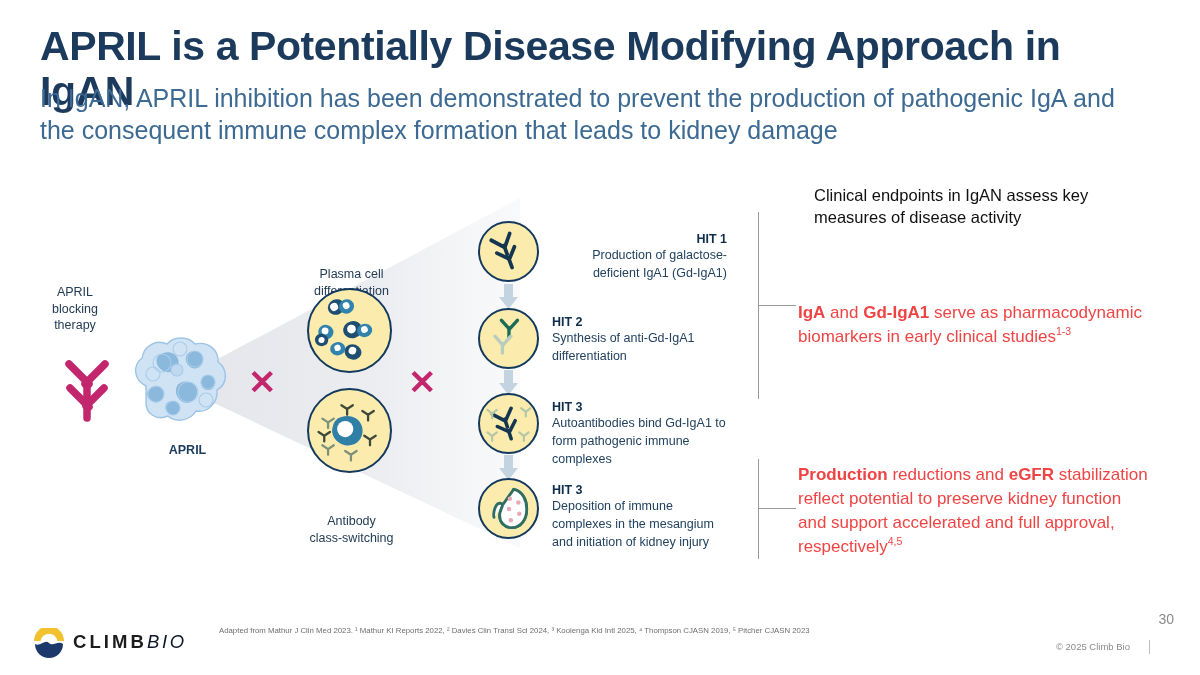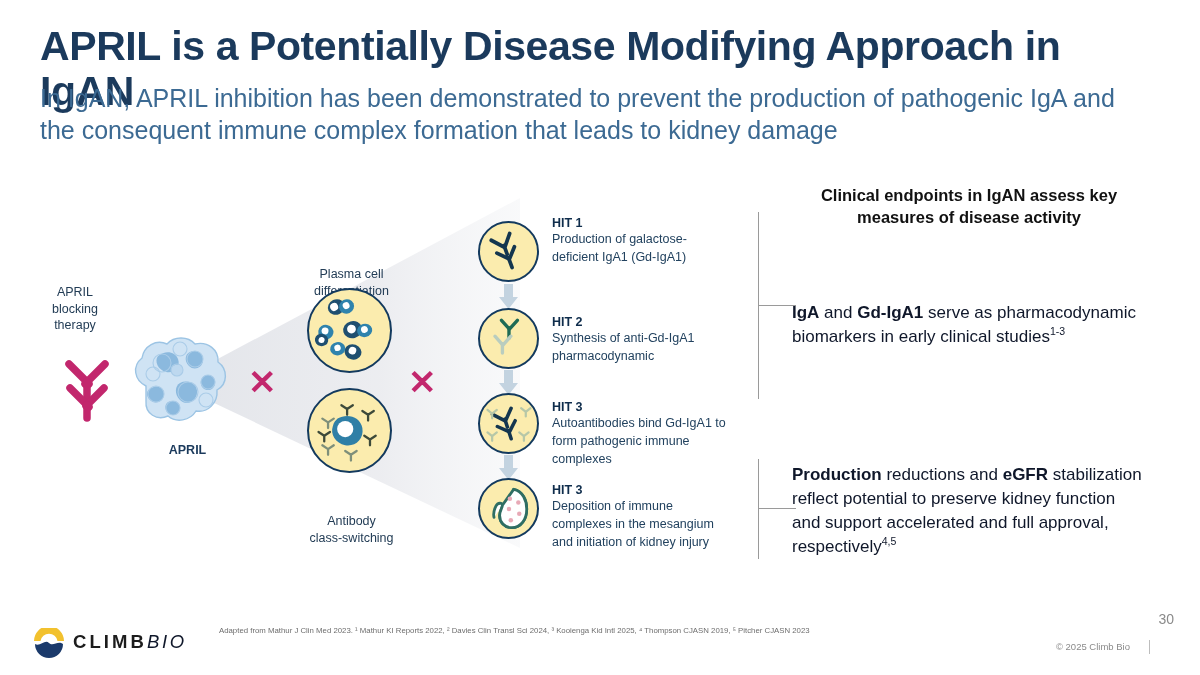--- a/index.html
+++ b/index.html
@@ -69,42 +69,42 @@
   .hc4 { left: 478px; top: 298px; }
 
   .hit-arrow { position: absolute; left: 498px; width: 21px; height: 26px; }
   .ha1 { top: 104px; }
   .ha2 { top: 190px; }
   .ha3 { top: 275px; }
 
   .hit-text { position: absolute; left: 552px; width: 175px; color: #1f3b57; }
   .hit-title { font-size: 12.5px; font-weight: 700; color: #0f2d4c; margin-bottom: 1px; }
   .hit-body  { font-size: 12.5px; line-height: 1.42; color: #22425f; }
-  .ht1 { top: 36px; }
+  .ht1 { top: 52px; text-align: right; }
   .ht2 { top: 135px; }
   .ht3 { top: 220px; }
   .ht4 { top: 303px; }
 
   
   .rpanel { position: absolute; left: 756px; top: 185px; width: 400px; height: 395px; }
   .bracket { position: absolute; width: 40px; }
   .bracket .vline { position:absolute; left: 0; top: 0; width: 1.4px; height: 100%; background: #9a9a9a; }
   .bracket .hline { position:absolute; left: 0; width: 38px; height: 1.4px; background: #9a9a9a; }
   .br1 { left: 2px; top: 27px; height: 187px; }
   .br1 .hline { top: 93px; }
   .br2 { left: 2px; top: 274px; height: 100px; }
   .br2 .hline { top: 49px; }
 
   .panel-heading {
-    position: absolute; left: 48px; top: 0px; width: 330px;
-    text-align: center; font-size: 16.5px; font-weight: 700;
+    position: absolute; left: 58px; top: 0px; width: 330px;
+    font-size: 16.5px; font-weight: 400;
     color: #111111; line-height: 1.33;
   }
-  .panel-block { position: absolute; left: 36px; width: 352px;
-                 font-size: 17px; line-height: 1.41; color: #0f172a; }
+  .panel-block { position: absolute; left: 42px; width: 352px;
+                 font-size: 17px; line-height: 1.41; color: #ef4444; }
   .pb1 { top: 116px; }
   .pb2 { top: 278px; }
   .panel-block b { font-weight: 700; }
   sup { font-size: 0.62em; vertical-align: super; line-height: 0; }
 
   
   .footnotes { position: absolute; left: 219px; top: 624px; width: 720px;
                font-size: 7.8px; line-height: 1.75; color: #6d6d6d; }
   .logo { position: absolute; left: 33px; top: 626px; width: 165px; height: 34px; }
   .logo-mark { position: absolute; left:0; top: 2px; width: 32px; height: 30px; }
@@ -273,21 +273,21 @@
         </g>
         <g stroke="#b9cdbf" stroke-width="3.6" stroke-linecap="round" fill="none" transform="translate(-4,14)">
           <line x1="20" y1="14" x2="28" y2="23"></line>
           <line x1="37" y1="14" x2="29" y2="23"></line>
           <line x1="28" y1="22" x2="28" y2="32"></line>
         </g>
       </svg>
     </div>
     <div class="hit-text ht2">
       <div class="hit-title">HIT 2</div>
-      <div class="hit-body">Synthesis of anti-Gd-IgA1 pharmacodynamic</div>
+      <div class="hit-body">Synthesis of anti-Gd-IgA1 differentiation</div>
     </div>
     <svg class="hit-arrow ha2" viewBox="0 0 21 26">
       <path d="M6,0 h9 v13 h5 l-9.5,12 L1,13 h5 Z" fill="#c3d3e0"></path>
     </svg>
 
     <div class="hit-circle hc3">
       <svg viewBox="0 0 61 61" width="57" height="57">
         <g stroke="#14364f" stroke-width="3.8" stroke-linecap="round" fill="none" transform="rotate(-18 30 30)">
           <line x1="17" y1="16" x2="27" y2="26"></line>
           <line x1="38" y1="16" x2="29" y2="26"></line>

